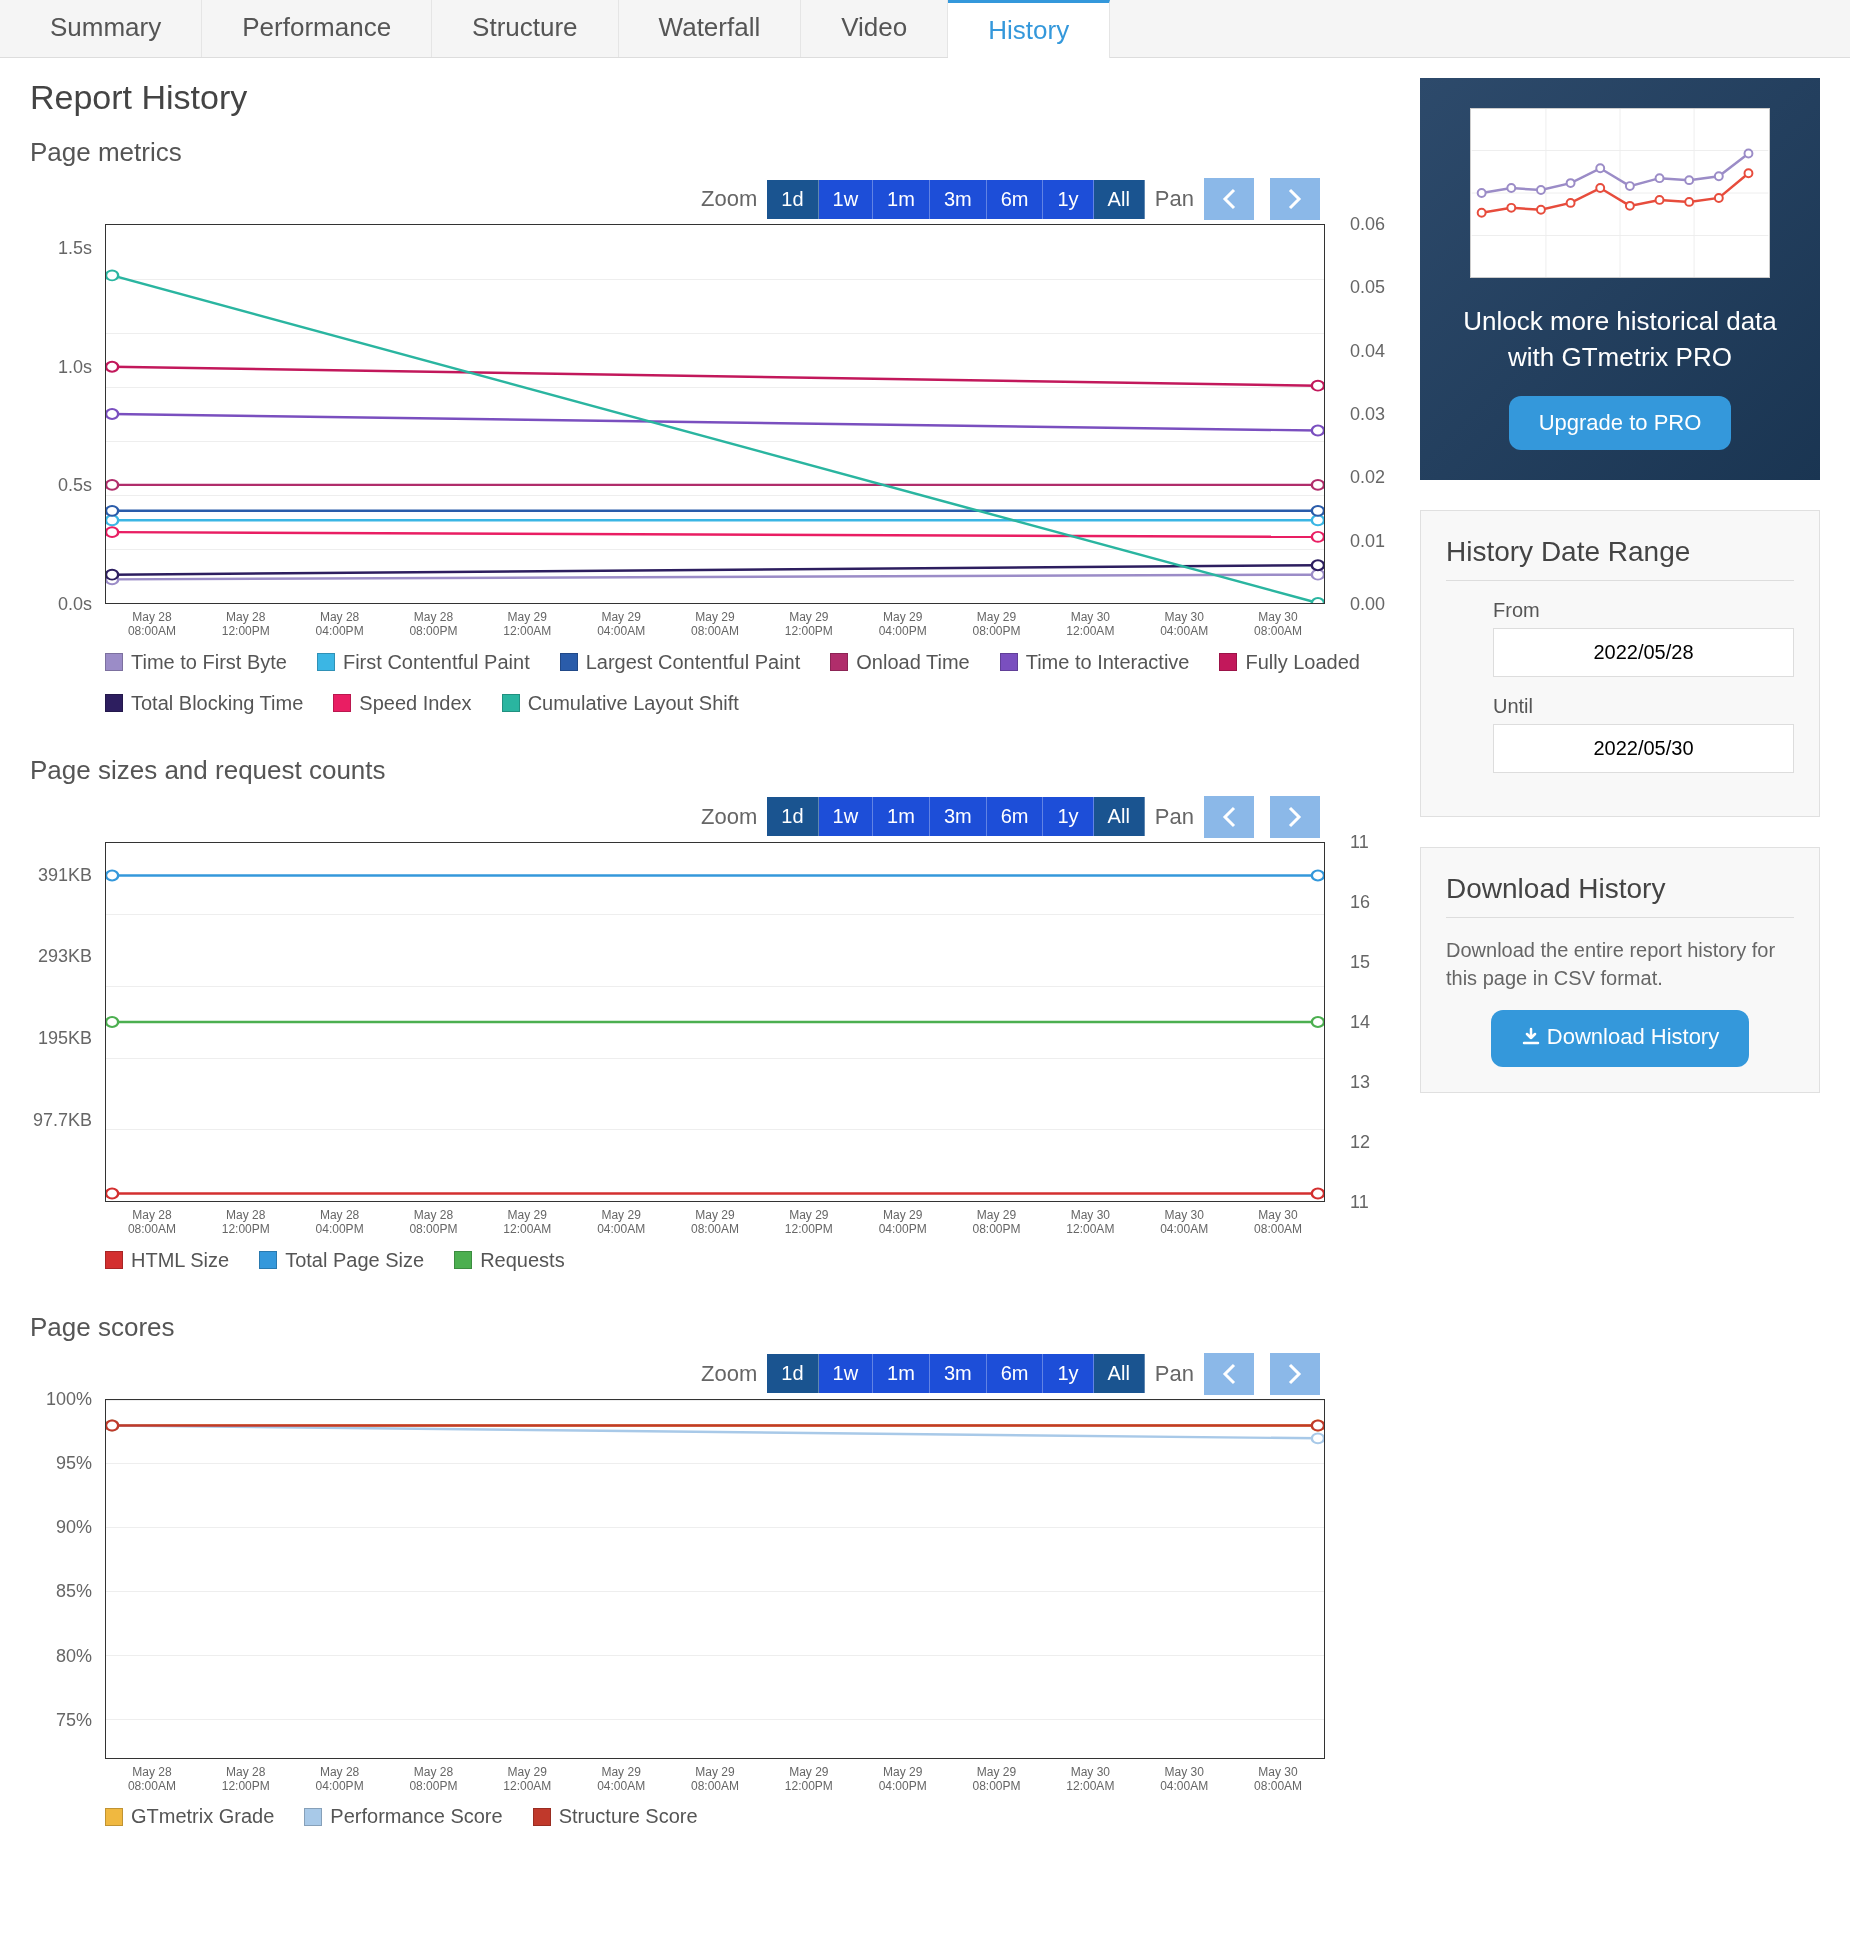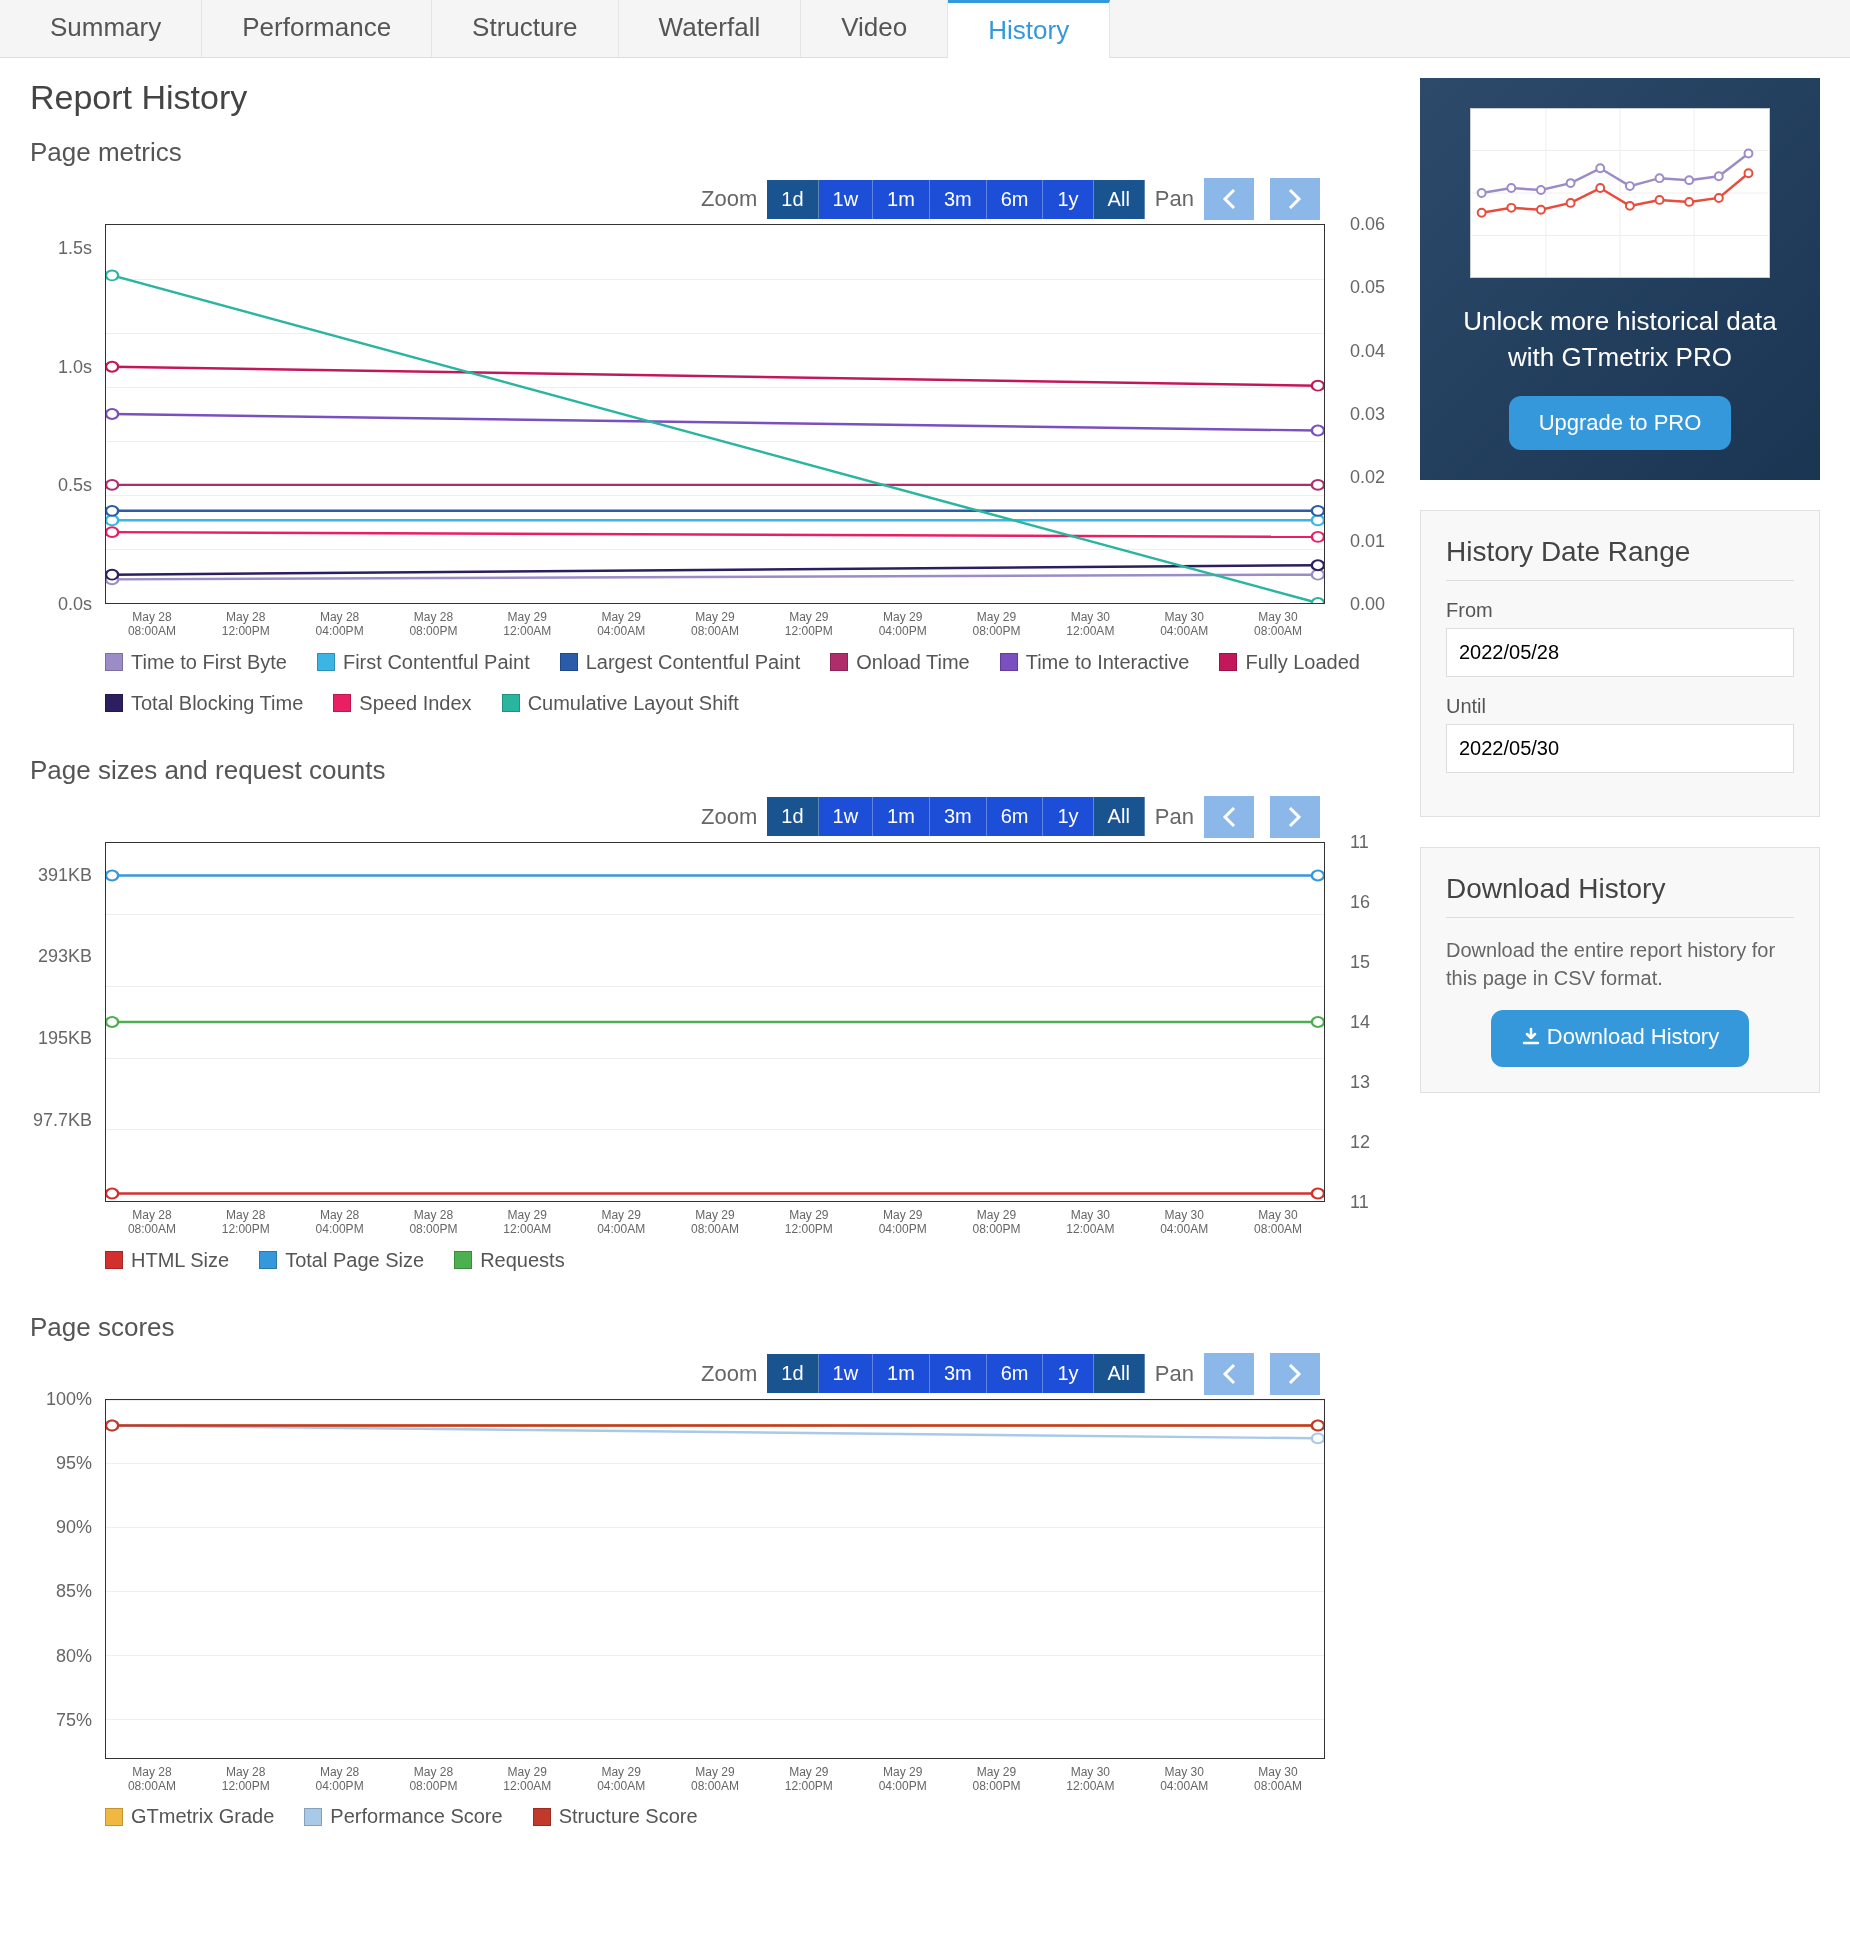--- a/index.html
+++ b/index.html
@@ -36,23 +36,23 @@
 .legend-item { display: flex; align-items: center; gap: 8px; font-size: 20px; color: #555; }
 .legend-sw { width: 18px; height: 18px; border: 1px solid rgba(0,0,0,.2); }
 svg.lines { position: absolute; inset: 0; width: 100%; height: 100%; }
 .promo { background: linear-gradient(135deg,#2d4a6b,#1a3552); color: #fff; padding: 30px 36px; text-align: center; margin-bottom: 30px; }
 .promo-graph { background: #fff; height: 170px; margin: 0 auto 25px; width: 300px; position: relative; border: 1px solid #ccc; }
 .promo-title { font-size: 26px; line-height: 1.4; margin-bottom: 20px; font-weight: 400; }
 .btn-primary { background: #3498db; color: #fff; border: none; padding: 14px 30px; font-size: 22px; cursor: pointer; border-radius: 12px; }
 .panel { background: #f8f8f8; border: 1px solid #e0e0e0; padding: 25px; margin-bottom: 30px; }
 .panel h3 { font-size: 28px; font-weight: 400; color: #444; border-bottom: 1px solid #ddd; padding-bottom: 12px; margin-bottom: 18px; }
 .panel p { font-size: 20px; color: #666; line-height: 1.4; margin-bottom: 18px; }
-.field { margin-bottom: 18px; }
+.field { margin-bottom: 18px; margin-left: 47px; }
 .field label { display: block; font-size: 20px; color: #555; margin-bottom: 6px; }
-.field input { width: 100%; padding: 12px; font-size: 20px; border: 1px solid #ddd; background: #fff; }
+.field input { width: 100%; padding: 12px; font-size: 20px; border: 1px solid #ddd; background: #fff; text-align: center; }
 .panel .btn-primary { display: block; margin: 0 auto; }
 .dl-icon { display: inline-block; vertical-align: -3px; margin-right: 6px; }
 </style>
 </head>
 <body>
 
 <div class="tabs" id="tabs">
     <div class="tab">Summary</div>
     <div class="tab">Performance</div>
     <div class="tab">Structure</div>

